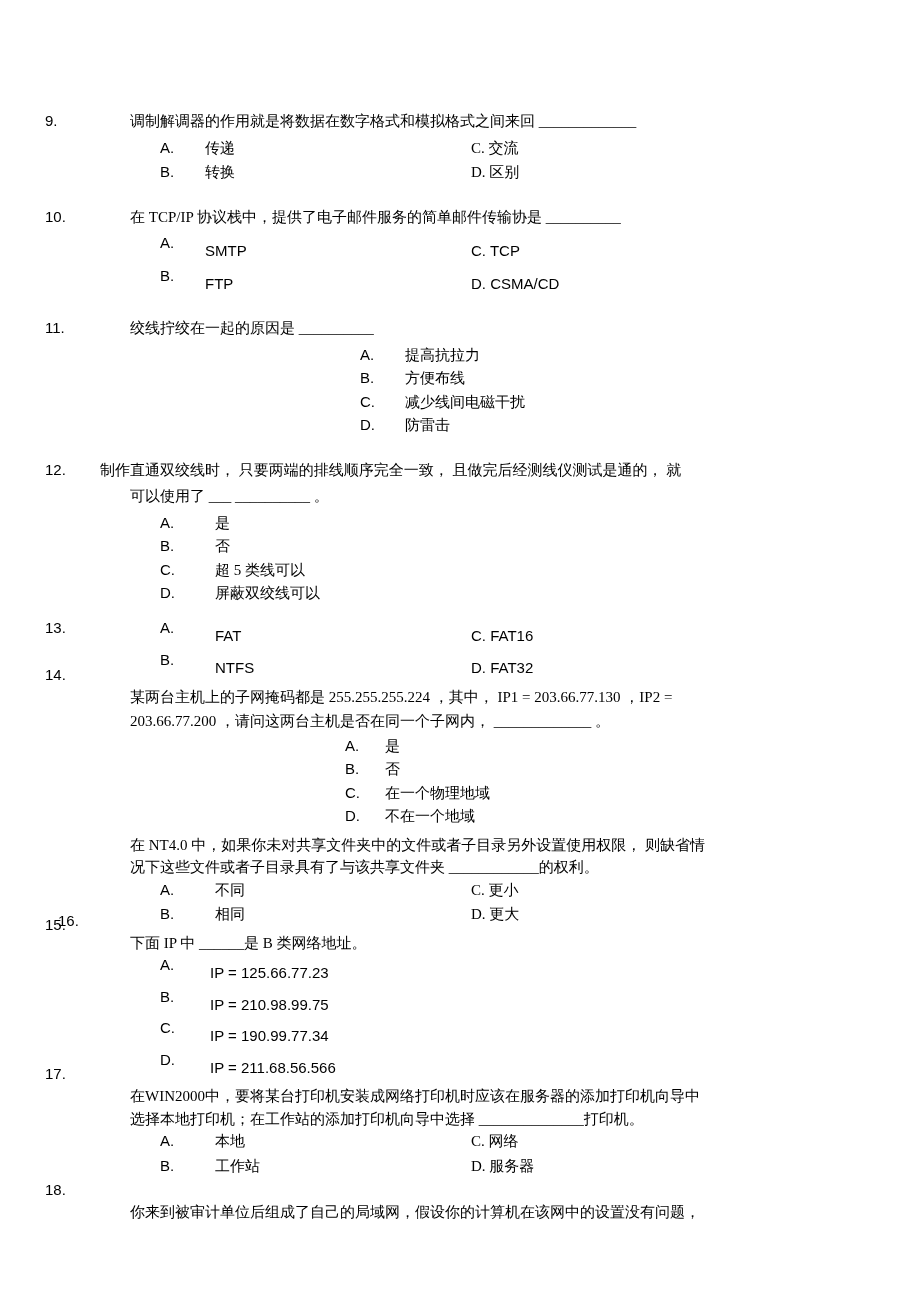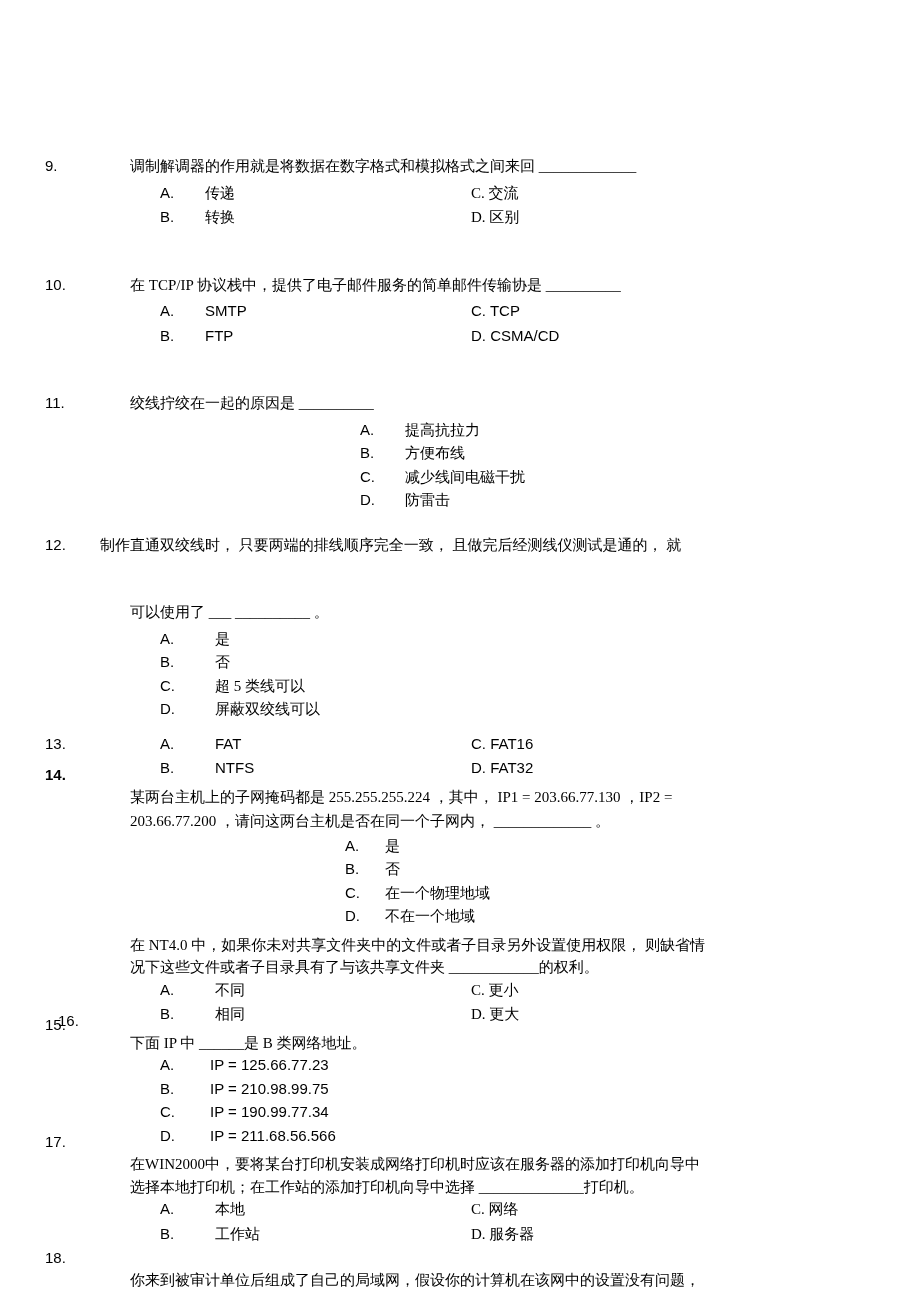--- a/index.html
+++ b/index.html
@@ -24,21 +24,20 @@
   }
   .qnum {
     position: absolute;
     left: -55px;
     font-family: Arial, sans-serif;
     font-size: 15px;
   }
   .stem {
     padding-left: 30px;
     margin-bottom: 4px;
-    margin-top: 45px;
   }
   .opts {
     padding-left: 60px;
     position: relative;
   }
   .row {
     display: flex;
     flex-direction: row;
     margin-bottom: 2px;
   }
@@ -49,21 +48,21 @@
   .optval {
     flex: 0 0 auto;
   }
   .right-col {
     position: absolute;
     left: 371px;
   }
   .narrow-opts {
     padding-left: 260px;
   }
-  .arial { font-family: Arial, sans-serif; }
+  .arial { font-family: Arial, sans-serif; margin-top: 8px; }
   .tight .row { margin-bottom: 1px; }
   .q12stem { padding-left: 0px; margin-bottom:4px;}
   .q12opts { padding-left: 60px; }
   .q12opts .label { width: 55px; }
   .q13 .opts { padding-left: 60px; }
   .q13 .label { width: 55px; }
   .q14stem { padding-left: 30px; margin-bottom: 2px; }
   .q14opts { padding-left: 245px; }
   .q14opts .label { width: 40px; }
   .q15 .qnum { top: 80px; }
@@ -177,21 +176,21 @@
       </div>
       <div class="row">
         <span class="label">B.</span>
         <span class="optval arial">NTFS</span>
         <span class="right-col cd arial">D. FAT32</span>
       </div>
     </div>
   </div>
 
   <div class="q tight" style="margin-bottom:6px;">
-    <span class="qnum" style="top:-22px;font-weight:bold;">14.</span>
+    <span class="qnum" style="top:-22px;">14.</span>
     <div class="q14stem">某两台主机上的子网掩码都是  255.255.255.224 ，其中，  IP1 = 203.66.77.130 ，IP2 =</div>
     <div class="q14stem">203.66.77.200 ，请问这两台主机是否在同一个子网内，   _____________  。</div>
     <div class="q14opts">
       <div class="row">
           <span class="label">A.</span>
           <span>是</span>
         </div>
       <div class="row">
           <span class="label">B.</span>
           <span>否</span>

